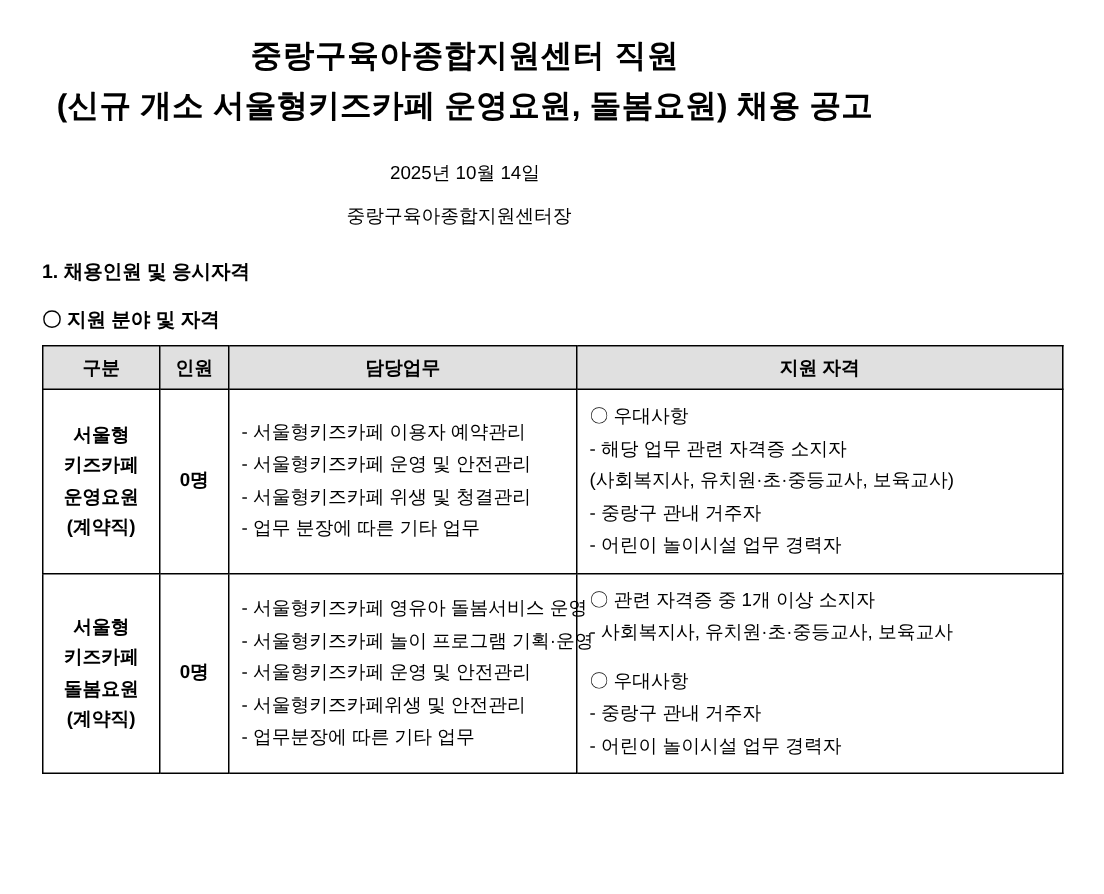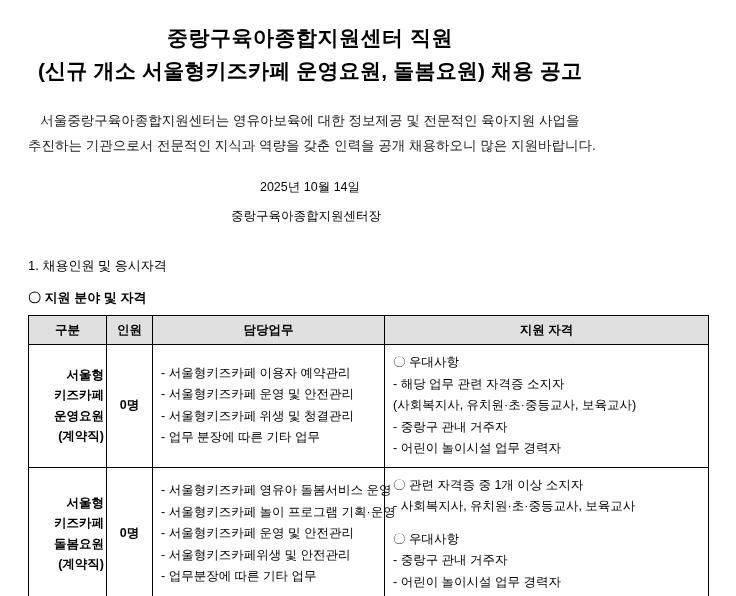--- a/index.html
+++ b/index.html
@@ -51,23 +51,23 @@
     text-align: center;
     font-size: 12.5px;
   }
   .signer {
     margin-top: 12px;
     text-align: center;
     font-size: 12.5px;
     padding-right: 8px;
   }
   .section-heading {
-    margin-top: 32px;
+    margin-top: 19px;
     font-size: 13px;
-    font-weight: normal;
+    font-weight: bold;
   }
   .sub-heading {
     margin-top: 14px;
     font-size: 13px;
     font-weight: bold;
   }
   table.main-table {
     margin-top: 8px;
     width: 680px;
     border-collapse: collapse;
@@ -85,21 +85,21 @@
     font-weight: bold;
     height: 24px;
     padding: 2px 0;
   }
   col.c-gubun { width: 78px; }
   col.c-inwon { width: 46px; }
   col.c-duty   { width: 232px; }
   col.c-qual   { width: 324px; }
 
   td.gubun {
-    text-align: right;
+    text-align: center;
     font-weight: bold;
     line-height: 1.65;
     padding: 6px 2px;
   }
   td.inwon {
     text-align: center;
     font-weight: bold;
     padding: 2px;
   }
   td.duty, td.qual {
@@ -116,24 +116,20 @@
 </head>
 <body>
 
 <div class="page">
 
   <div class="title-block">
     <div class="title-line1">중랑구육아종합지원센터 직원</div>
     <div class="title-line2">(신규 개소 서울형키즈카페 운영요원, 돌봄요원) 채용 공고</div>
   </div>
 
-  <div class="intro">
-    <div>서울중랑구육아종합지원센터는 영유아보육에 대한 정보제공 및 전문적인 육아지원 사업을</div>
-    <div>추진하는 기관으로서 전문적인 지식과 역량을 갖춘 인력을 공개 채용하오니 많은 지원바랍니다.</div>
-  </div>
 
   <div class="date">2025년 10월 14일</div>
   <div class="signer">중랑구육아종합지원센터장</div>
 
   <div class="section-heading">1. 채용인원 및 응시자격</div>
   <div class="sub-heading">〇 지원 분야 및 자격</div>
 
   <table class="main-table">
     <colgroup>
       <col class="c-gubun">

